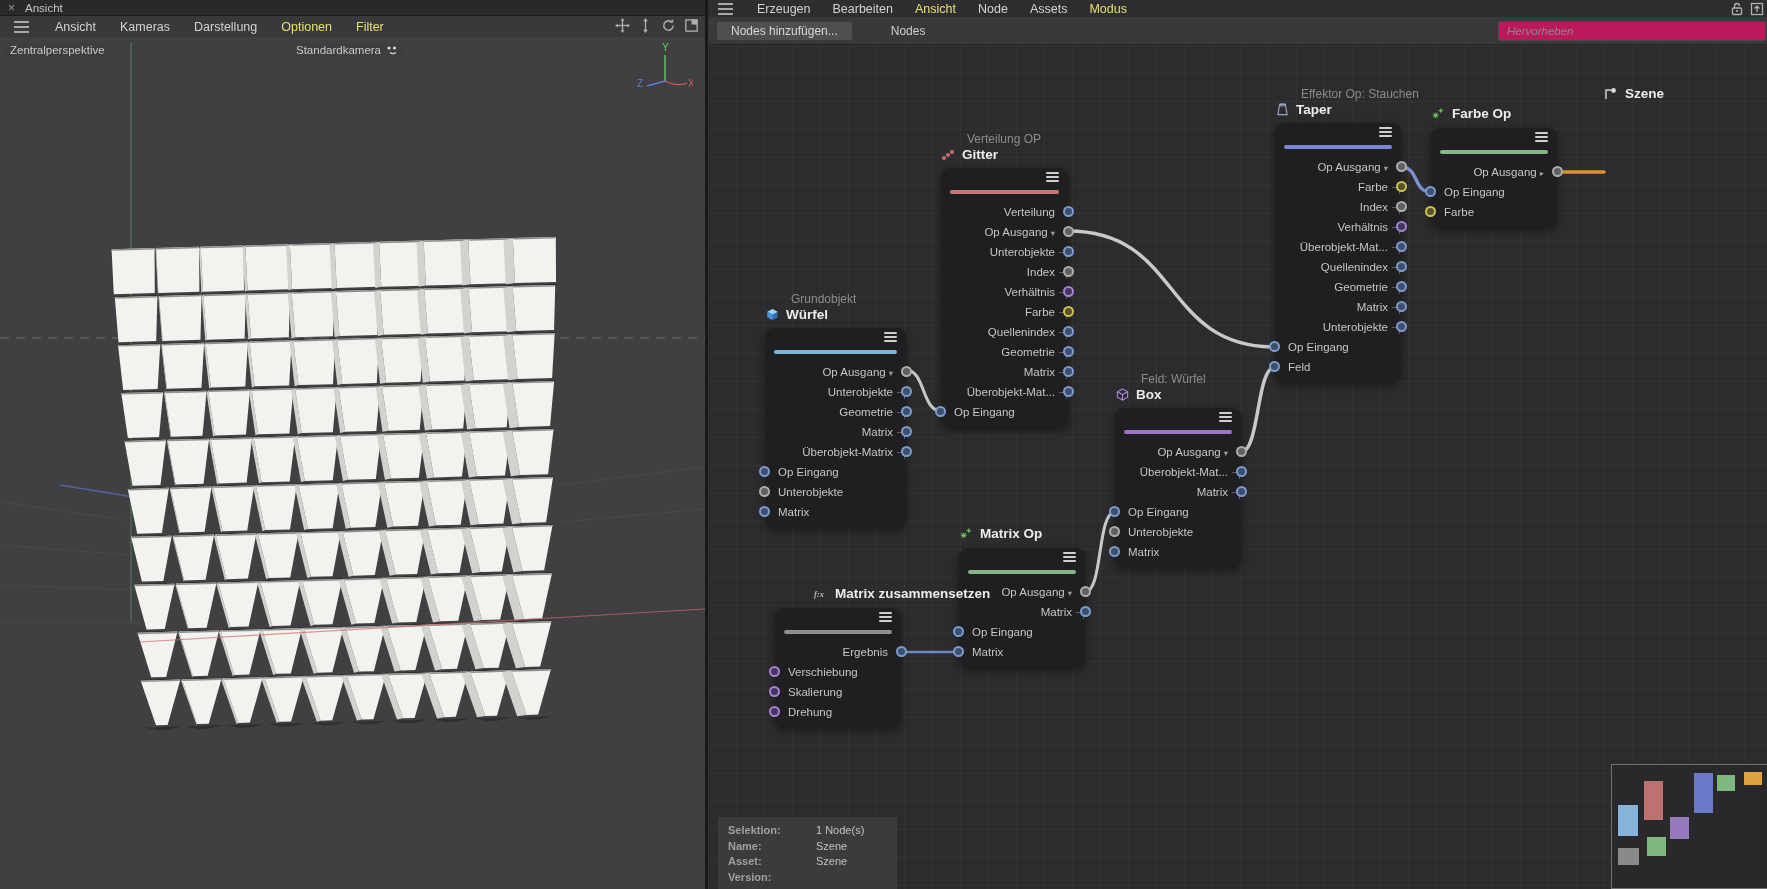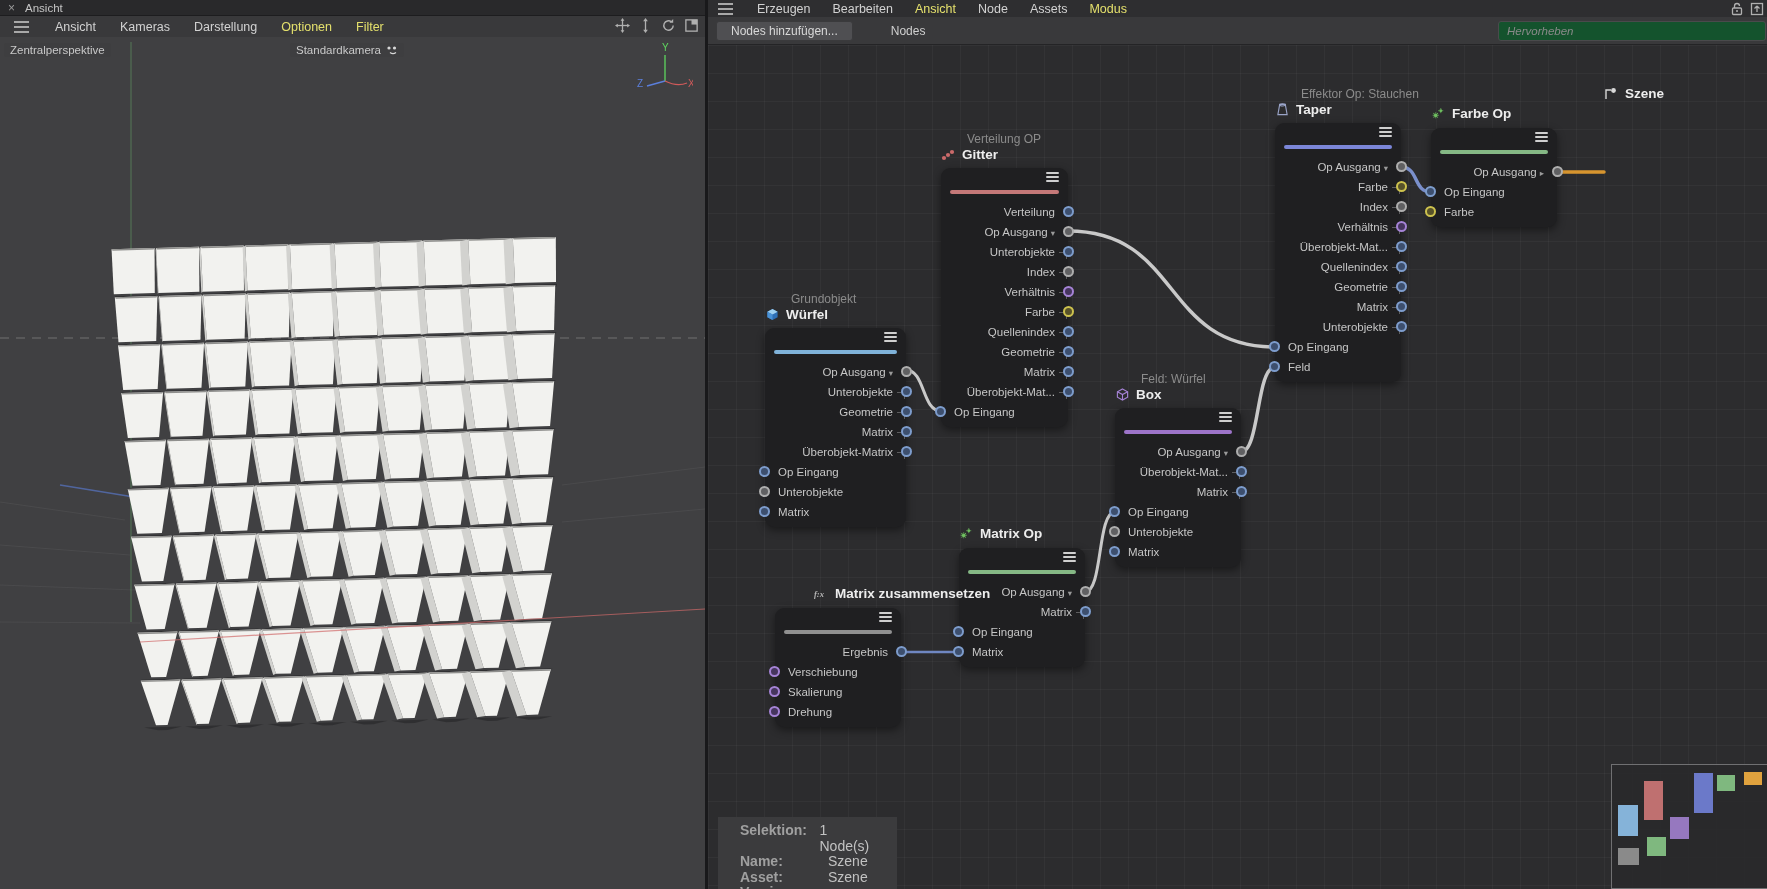--- a/index.html
+++ b/index.html
@@ -32,21 +32,21 @@
   
   #right-panel{left:705px;width:1062px;background:#2c2c2e;border-left:3px solid #19191b;}
   #rp-menubar{height:17px;background:#2e2e30;display:flex;align-items:center;gap:22px;
               padding:0 8px;font-size:12.5px;color:#d2d2d2;position:relative;}
   #rp-topicons{position:absolute;right:6px;top:2px;display:flex;gap:6px;}
   #rp-toolbar{height:27px;background:#39393b;display:flex;align-items:center;gap:38px;
               padding:0 8px;font-size:12px;border-bottom:1px solid #242426;position:relative;}
   #add-nodes-btn{background:#4f4f52;border:1px solid #3a3a3c;border-radius:3px;color:#d8d8d8;
                  padding:2px 14px;font-size:12px;cursor:default;}
   #nodes-tab{color:#cfcfcf;}
-  #highlight-input{position:absolute;right:4px;top:4px;width:250px;height:18px;background:#14532d;
+  #highlight-input{position:absolute;right:4px;top:4px;width:250px;height:18px;background:#be185d;
                    border:1px solid #4a4a4c;border-radius:3px;color:#bdbdbd;font-style:italic;
                    font-size:11.5px;padding:0 8px;outline:none;}
   #highlight-input::placeholder{color:#8a8a8a;font-style:italic;}
   #node-canvas{position:absolute;left:0;top:45px;width:1062px;height:844px;
     background-image:linear-gradient(to right,rgba(255,255,255,.035) 1px,transparent 1px),
                      linear-gradient(to bottom,rgba(255,255,255,.035) 1px,transparent 1px);
     background-size:28px 28px;}
   #wire-svg{position:absolute;left:0;top:0;width:1062px;height:889px;pointer-events:none;}
   
   .node{position:absolute;background:#1f1f21;border-radius:9px;box-shadow:0 3px 8px rgba(0,0,0,.45);
@@ -70,21 +70,21 @@
   .hook{position:absolute;right:1px;top:10px;width:7px;height:6px;border-left:1px solid #5d5d5f;
         border-top:1px solid #5d5d5f;border-top-left-radius:4px;transform:scaleX(-1);}
   .tree-elbow{color:#8a8a8a;margin:0 4px 0 14px;font-size:10px;}
   .prefix-tri{color:#b5b5b5;font-size:8.5px;margin-right:4px;}
   .node-label{position:absolute;font-size:13.5px;color:#ededed;font-weight:600;white-space:nowrap;}
   .node-label .ntype{display:block;font-weight:400;font-size:12px;color:#8b8b8b;margin:0 8px 1px 26px;}
   .node-label .nname{display:flex;align-items:center;gap:7px;}
   .icon{display:inline-flex;width:14px;height:14px;align-items:center;justify-content:center;}
   
   #status-panel{position:absolute;left:10px;bottom:0px;width:179px;background:#3b3b3d;
-                padding:6px 22px 8px;font-size:14px;line-height:15.5px;box-sizing:border-box;}
+                padding:6px 10px 8px;font-size:11px;line-height:15.5px;box-sizing:border-box;}
   .srow{display:flex;} .srow .sl{width:88px;color:#a0a0a0;font-weight:700;} .srow .sv{color:#c2c2c2;}
   
   #minimap{position:absolute;right:0px;bottom:0px;width:157px;height:123px;background:rgba(41,41,43,.9);
            border:1px solid #707072;}
   #minimap .mrect{position:absolute;}
 </style>
 </head>
 <body>
 
 <div class="panel" id="left-panel">

